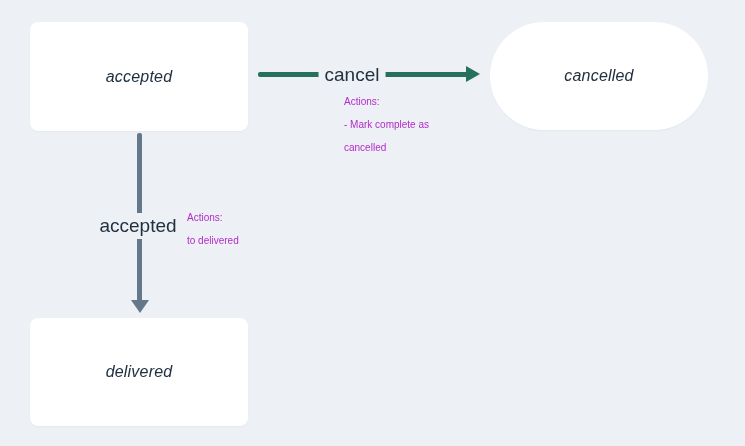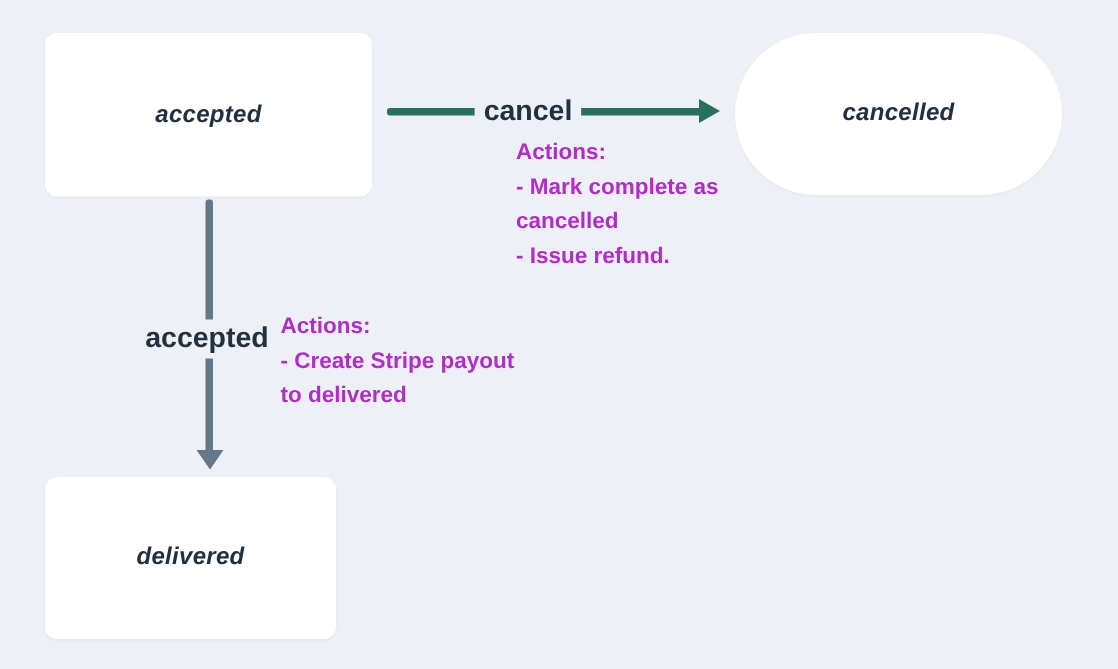--- a/index.html
+++ b/index.html
@@ -10,21 +10,20 @@
     --slate:#657889;
     --magenta:#b22cc9;
   }
   html,body{margin:0;padding:0;background:var(--bg);}
   .canvas{
     position:relative;
     width:745px;height:446px;
     background:var(--bg);
     font-family:"Liberation Sans", sans-serif;
     overflow:hidden;
-    font-weight:bold;
   }
   .node{
     position:absolute;
     background:var(--node-fill);
     display:flex;align-items:center;justify-content:center;
     box-shadow:0 1px 2px rgba(30,40,60,0.04);
   }
   .node.rect{border-radius:8px;}
   .node.pill{border-radius:54px;}
   .node-label{
@@ -51,57 +50,55 @@
     position:absolute;
     transform:translate(-50%,-50%);
     background:var(--bg);
     padding:2px 6px;
     font-size:19px;
     color:var(--text);
     white-space:nowrap;
   }
   .annotation{
     position:absolute;
-    font-size:15px;
+    font-size:10px;
     line-height:23px;
     color:var(--magenta);
     white-space:nowrap;
   }
 </style>
 </head>
 <body>
 
 <div class="canvas">
 
   <div class="node rect" style="left:30px;top:22px;width:218px;height:109px;">
     <span class="node-label">accepted</span>
   </div>
 
   <div class="node pill" style="left:490px;top:22px;width:218px;height:108px;">
     <span class="node-label">cancelled</span>
   </div>
 
-  <div class="node rect" style="left:30px;top:318px;width:194px;height:108px;">
+  <div class="node rect" style="left:30px;top:318px;width:218px;height:108px;">
     <span class="node-label">delivered</span>
   </div>
 
   <div class="edge-line h" style="left:258px;top:72px;width:210px;"></div>
   <div class="arrowhead right" style="left:466px;top:66px;"></div>
   <div class="edge-label" style="left:352px;top:75px;">cancel</div>
 
   <div class="edge-line v" style="left:137px;top:133px;height:170px;"></div>
   <div class="arrowhead down" style="left:131px;top:300px;"></div>
   <div class="edge-label" style="left:138px;top:226px;">accepted</div>
 
   <div class="annotation" style="left:344px;top:90px;">
     <div>Actions:</div>
     <div>- Mark complete as</div>
     <div>cancelled</div>
-    <div>- Issue refund.</div>
   </div>
 
   <div class="annotation" style="left:187px;top:206px;">
     <div>Actions:</div>
-    <div>- Create Stripe payout</div>
     <div>to delivered</div>
   </div>
 
 </div>
 
 </body></html>

